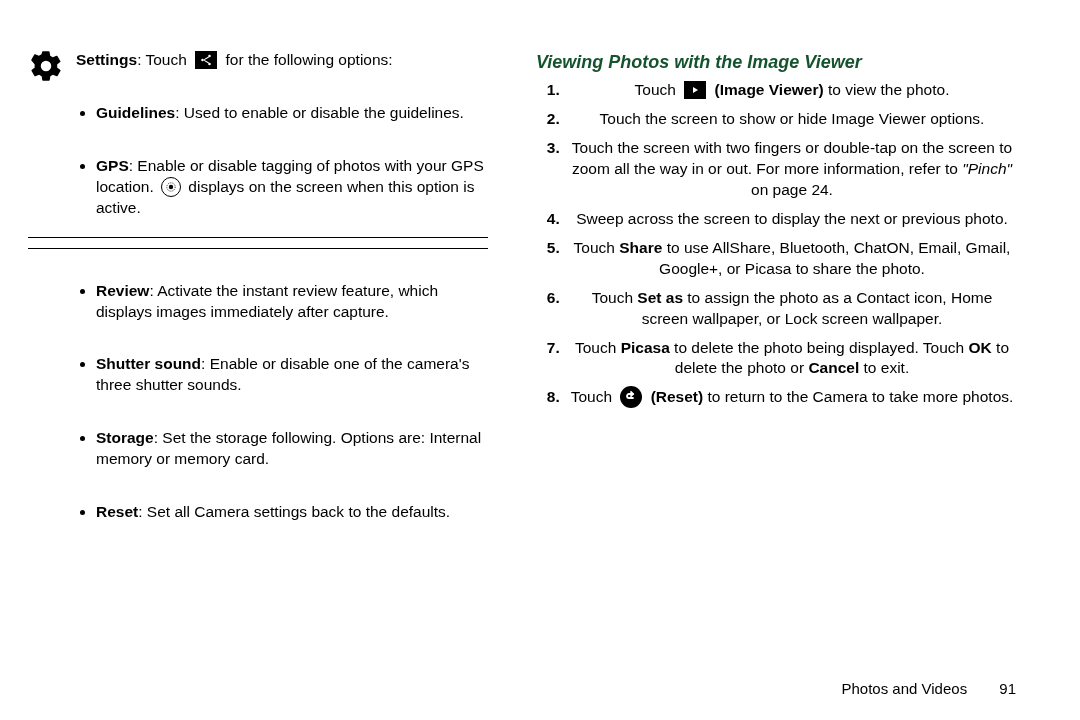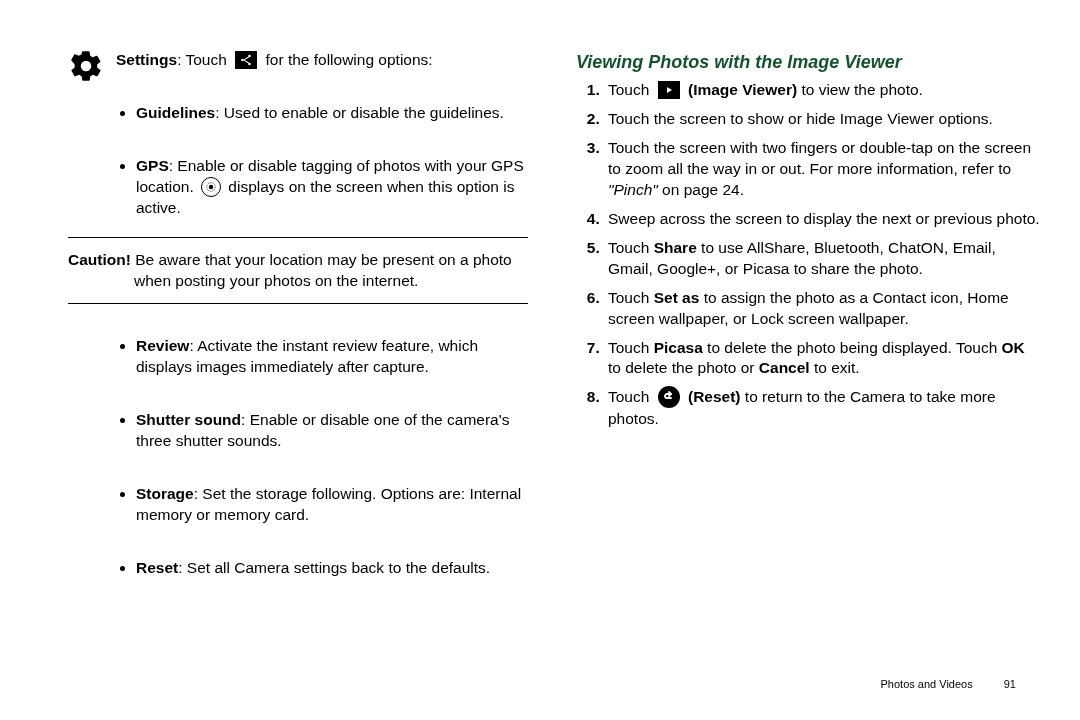--- a/index.html
+++ b/index.html
@@ -10,21 +10,21 @@
     font-size: 15.5px;
     line-height: 1.35;
     color: #000;
     width: 1080px;
     height: 720px;
     overflow: hidden;
     position: relative;
   }
   .page {
     display: flex;
-    padding: 50px 40px 30px 68px;
+    padding: 50px 40px 30px 28px;
     gap: 48px;
   }
   .col {
     flex: 1;
     min-width: 0;
   }
   .left-col { max-width: 460px; }
   .right-col { max-width: 480px; }
   .settings-row {
     display: flex;
@@ -114,28 +114,28 @@
     color: #14532d;
     font-weight: bold;
     font-style: italic;
     font-size: 18px;
     margin: 0 0 6px 0;
   }
   ol.steps {
     padding-left: 28px;
     margin: 6px 0 0 0;
   }
-  ol.steps > li { margin-bottom: 8px; padding-left:4px;}
+  ol.steps > li { margin-bottom: 8px; padding-left:4px;text-align:center;}
   ol.steps > li::marker { font-weight: bold; }
   .pinch { font-style: italic; }
   .footer {
     position: absolute;
     right: 64px;
-    bottom: 28px;
-    font-size: 11px;
+    bottom: 21px;
+    font-size: 15px;
   }
   .footer .sect { margin-right: 28px; }
 </style>
 </head>
 <body>
 
 <div class="page">
   <div class="col left-col">
     <div class="settings-row">
       <svg class="gear-svg" viewBox="0 0 24 24" fill="#000">
@@ -163,25 +163,20 @@
                   <circle cx="5" cy="5" r="4.2" fill="none" stroke="#000" stroke-width="0.8" stroke-dasharray="1 1"></circle>
                 </svg>
               </span>
             <span> displays on the screen when this option is active.</span>
           </li>
         </ul>
       </div>
     </div>
 
     <hr class="rule">
-    <div class="caution">
-      <div class="caution-body">
-        <span class="bold">Caution! </span><span>Be aware that your location may be present on a photo when posting your photos on the internet.</span>
-      </div>
-    </div>
     <hr class="rule">
 
     <ul class="bullets" style="margin-left:48px;">
       <li><span class="bold">Review</span><span>: Activate the instant review feature, which displays images immediately after capture.</span></li>
       <li><span class="bold">Shutter sound</span><span>: Enable or disable one of the camera's three shutter sounds.</span></li>
       <li><span class="bold">Storage</span><span>: Set the storage following. Options are: Internal memory or memory card.</span></li>
       <li><span class="bold">Reset</span><span>: Set all Camera settings back to the defaults.</span></li>
     </ul>
   </div>
 

